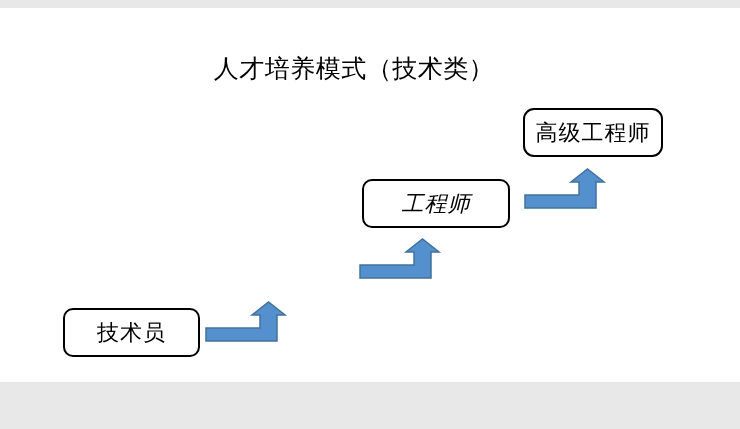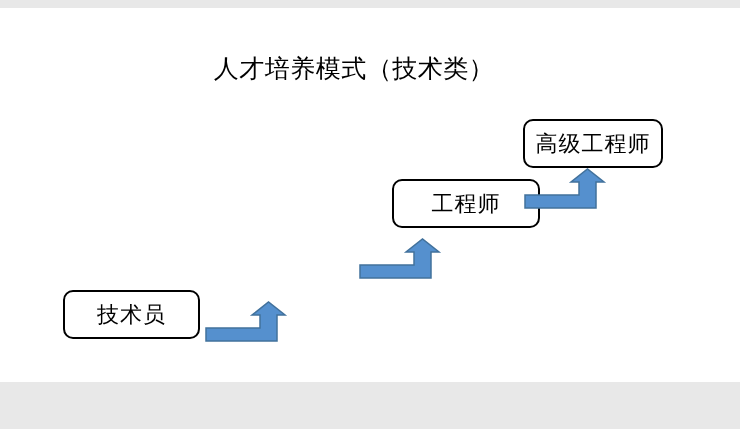--- a/index.html
+++ b/index.html
@@ -40,24 +40,24 @@
     border-radius:10px;
     background:var(--background);
     display:flex;
     align-items:center;
     justify-content:center;
     font-size:22px;
     color:var(--text);
     letter-spacing:1px;
     white-space:nowrap;
   }
-  .box-1{left:63px;  top:282px; width:137px; height:49px;}
+  .box-1{left:63px;  top:300px; width:137px; height:49px;}
   .box-2{left:212px; top:232px; width:141px; height:50px;}
-  .box-3{left:392px; top:171px; width:148px; height:49px;}
-  .box-4{left:523px; top:111px; width:140px; height:49px;}
+  .box-3{left:362px; top:171px; width:148px; height:49px;font-style:italic;}
+  .box-4{left:523px; top:100px; width:140px; height:49px;border-radius:11px;}
   .up-arrow{
     position:absolute;
     overflow:visible;
     width:80px;
     height:40px;
   }
   .arrow-1{left:206px; top:294px;}
   .arrow-2{left:360px; top:231px;}
   .arrow-3{left:525px; top:161px;}
   .up-arrow polygon{

